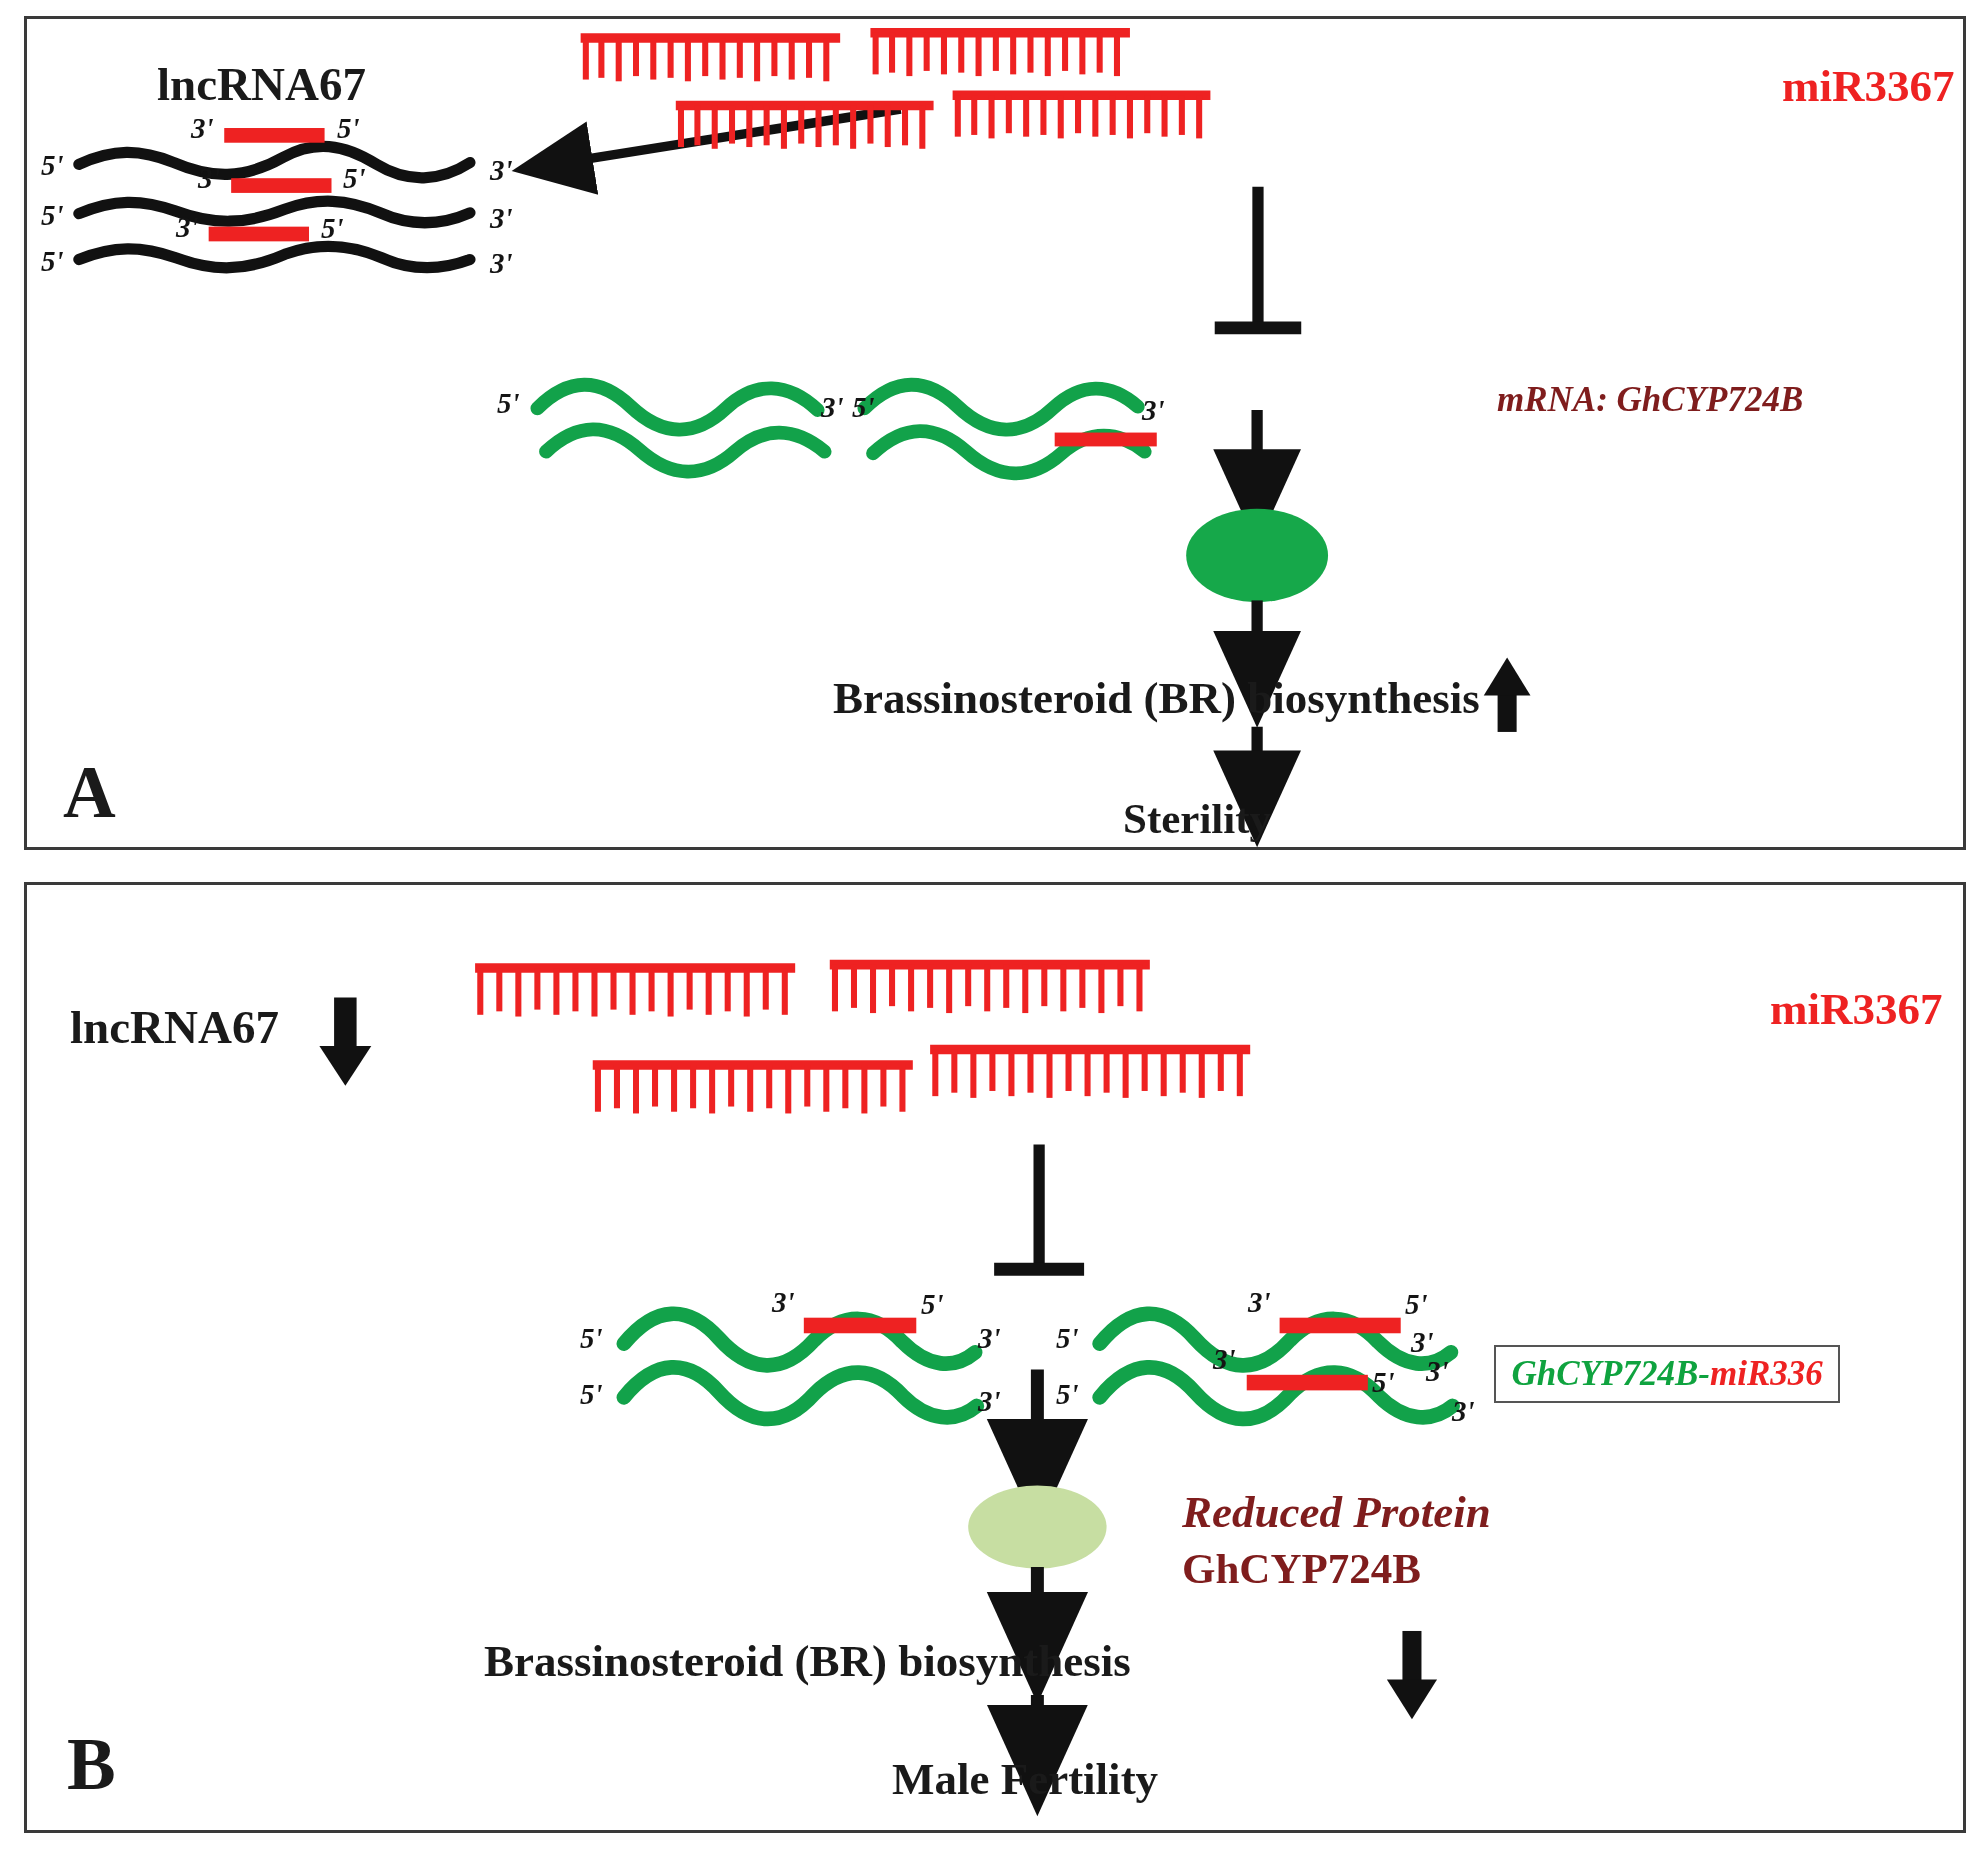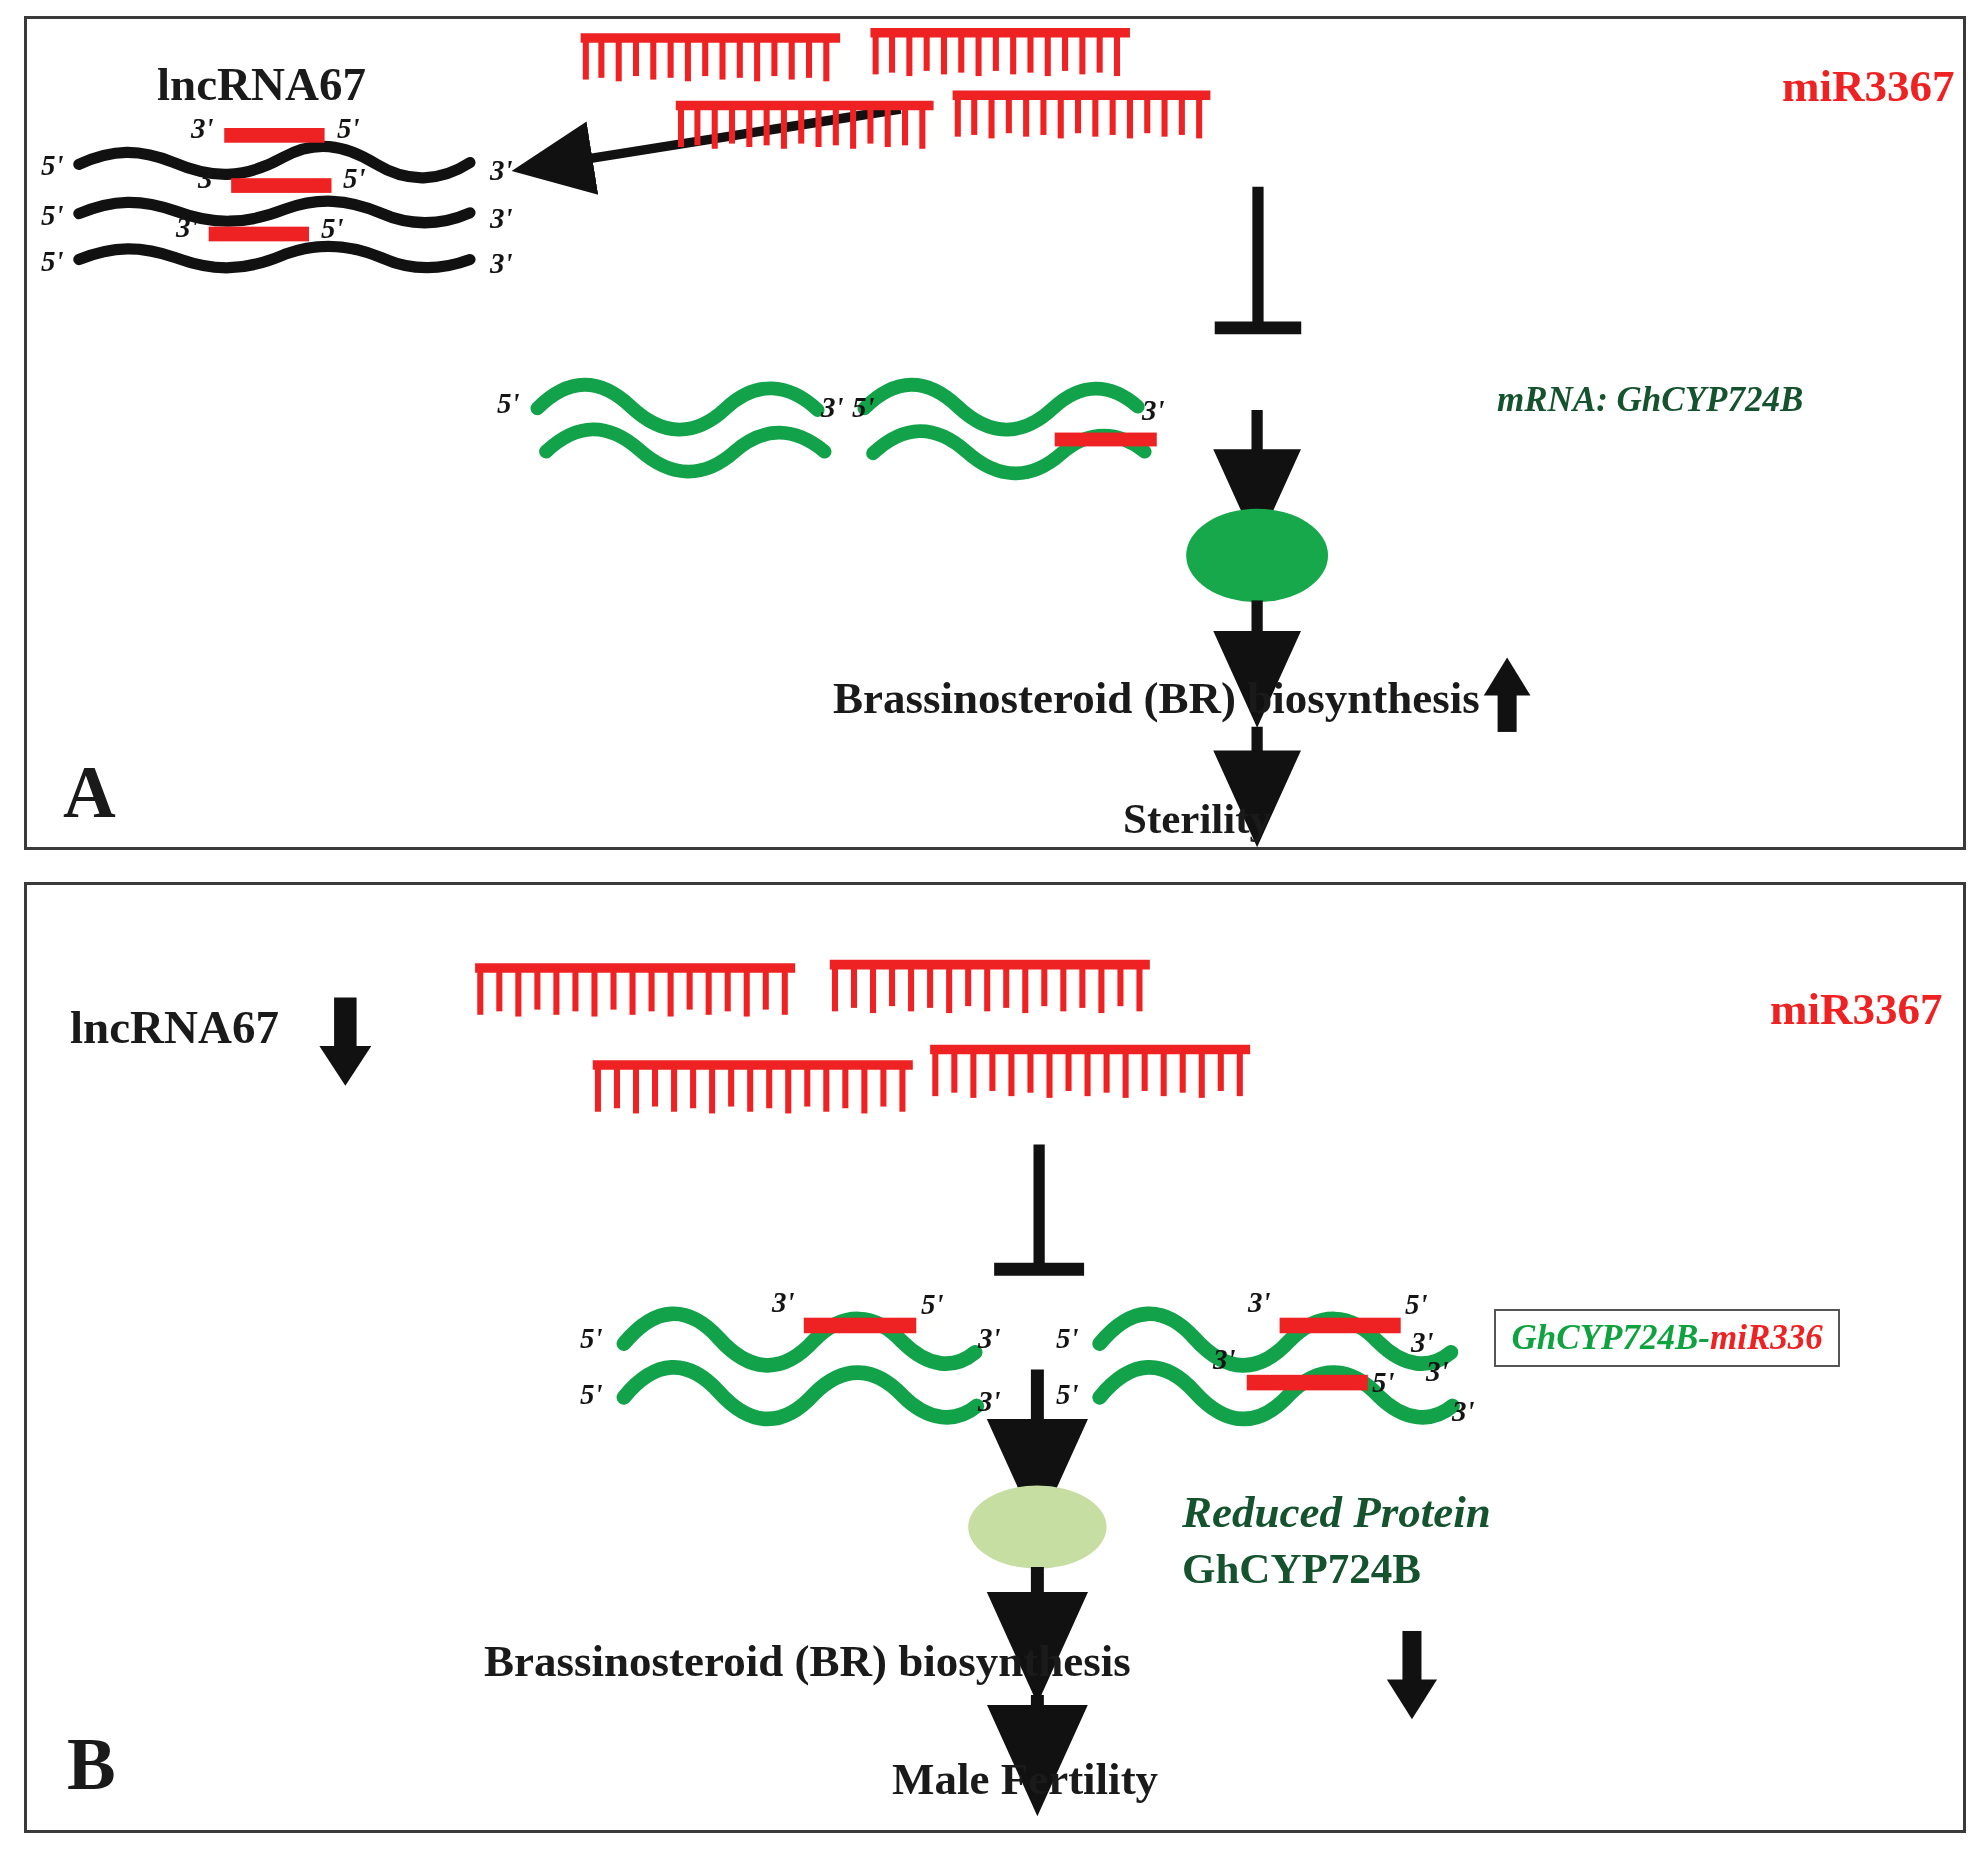--- a/index.html
+++ b/index.html
@@ -17,39 +17,40 @@
     box-sizing:border-box;
   }
   #panel-a{left:24px;top:15.6px;width:1942px;height:834px;}
   #panel-b{left:24px;top:882px;width:1942px;height:951px;}
 
   
   .txt{position:absolute;white-space:nowrap;line-height:1;}
   .bold-serif{font-family:"Liberation Serif",serif;font-weight:bold;color:#1a1a1a;text-align:center;}
   .tick{font-family:"Liberation Serif",serif;font-weight:bold;font-size:29px;color:#141414;font-style:italic;}
   .green{color:#0fa33f;}
-  .green-dark{color:#14532d;}
+  .green-dark{color:#7f1d1d;}
   .red{color:#ee2222;}
 
   
   .layer{position:absolute;left:0;top:0;width:100%;height:100%;overflow:visible;pointer-events:none;}
 
   
   .legend-box{
     position:absolute;
     border:2.6px solid #555;
     background:#fff;
     padding:8.6px 15.6px 10.4px 15.6px;
     box-sizing:border-box;
     font-family:"Liberation Serif",serif;
     font-style:italic;
     font-weight:bold;
     font-size:35px;
     white-space:nowrap;
     line-height:1;
+    margin-top:36px;
   }
 </style>
 </head>
 <body>
 
 <div class="page">
 
   <div class="panel" id="panel-a">
 
     <svg class="layer" viewBox="0 0 2238 957" preserveAspectRatio="none">

